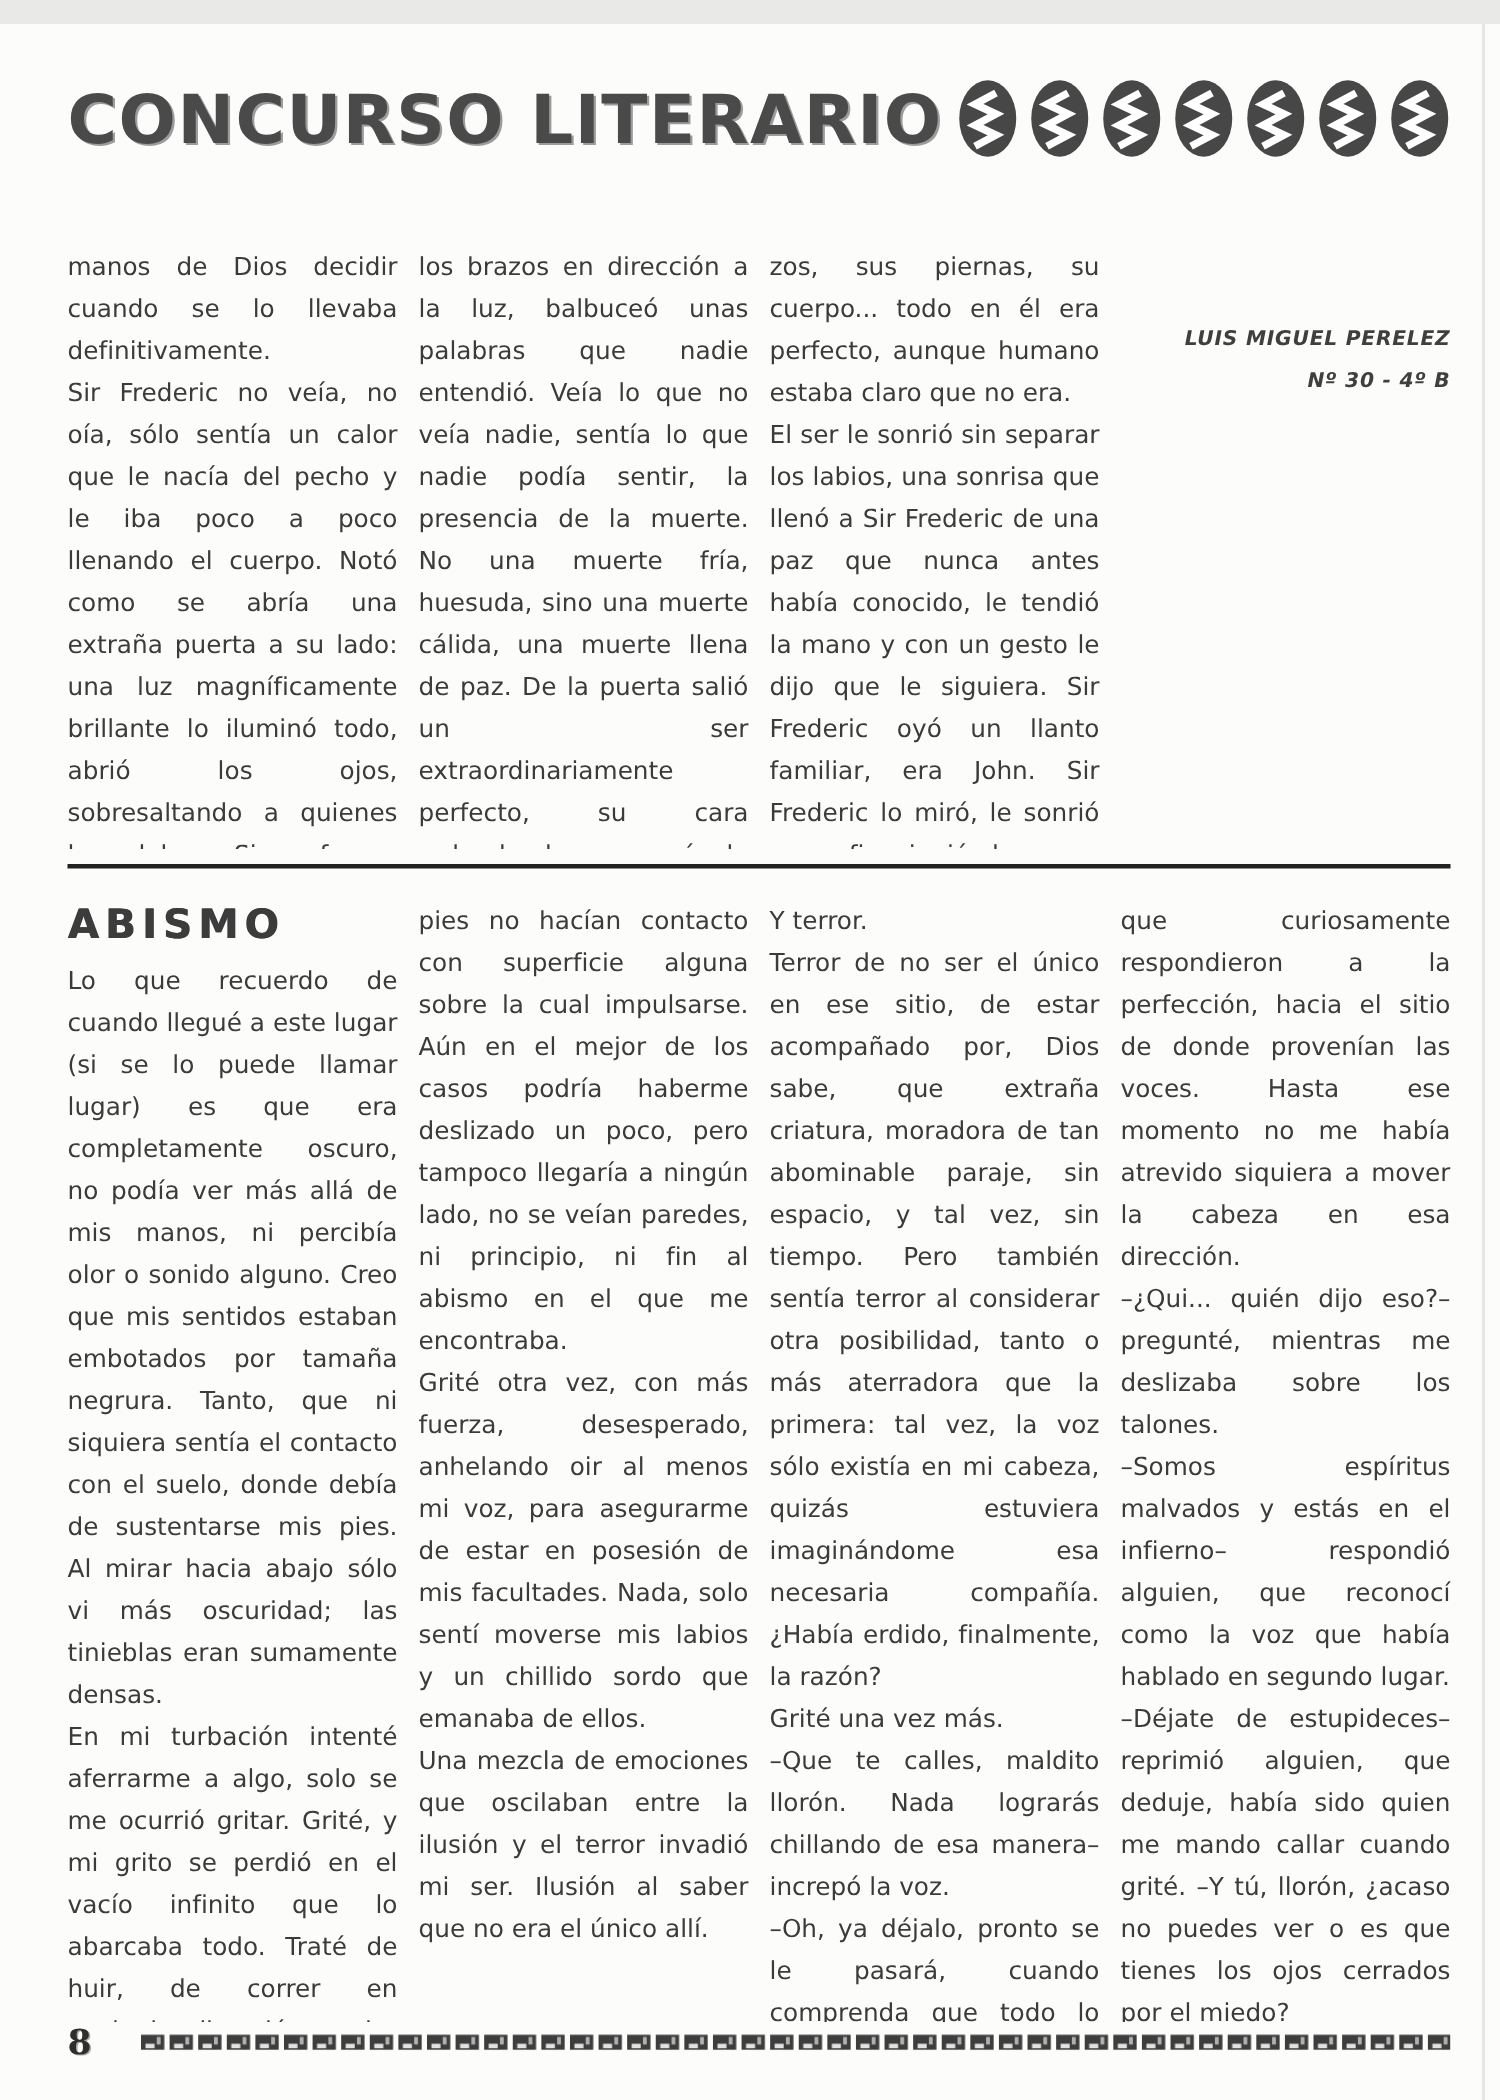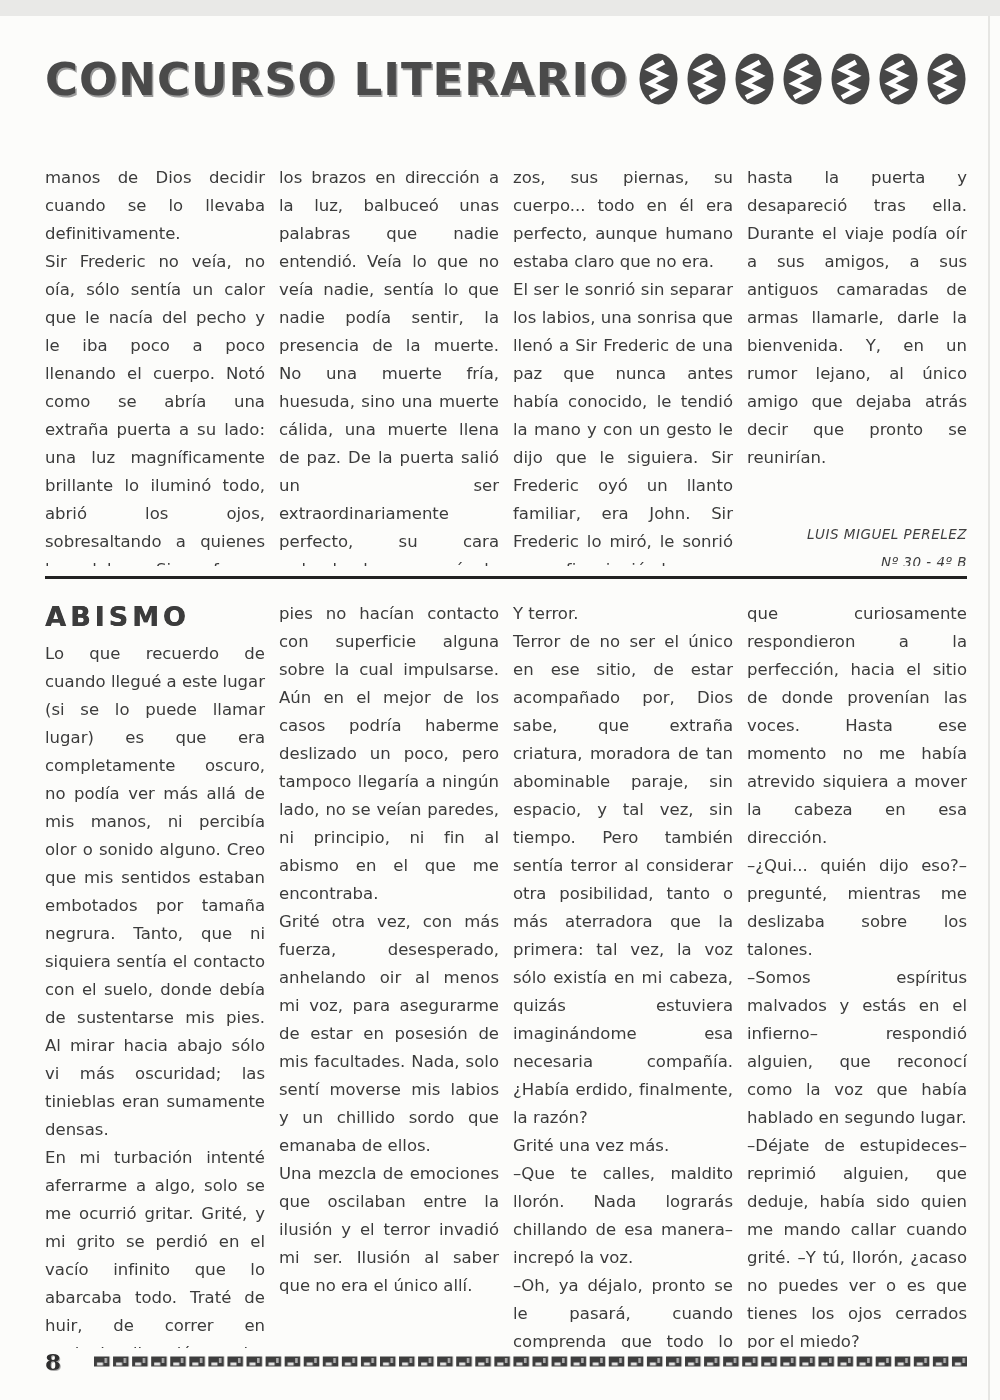--- a/index.html
+++ b/index.html
@@ -25,21 +25,21 @@
   .story{position:absolute; left:45px; width:922px; display:flex; gap:14px;}
   .story .col{
     flex:1 1 0; min-width:0; text-align:justify;
     font-size:16.5px; line-height:28px; color:#3b3b3b;
   }
   .story .col p{margin:0;}
   #story1{top:148px; height:402px; overflow:hidden;}
   #story2{top:584px; height:748px; overflow:hidden;}
 
   .byline{
-    margin-top:48px; text-align:right; font-weight:normal; font-style:italic;
+    margin-top:48px; text-align:right; font-weight:bold; font-style:italic;
     font-size:13.5px; line-height:2.1; color:#3f3f3f; letter-spacing:.5px;
   }
 
   .rule{position:absolute; left:45px; top:560px; width:922px; height:3px; background:#222;}
 
   .story-title{
     margin:2px 0 8px 0; font-size:27px; font-weight:800; letter-spacing:4px;
     color:#3c3c3c; text-align:left; line-height:1.1;
     text-shadow:.5px 0 0 #3c3c3c;
   }
@@ -99,23 +99,20 @@
         <p>Sir Frederic no veía, no oía, sólo sentía un calor que le nacía del pecho y le iba poco a poco llenando el cuerpo. Notó como se abría una extraña puerta a su lado: una luz magníficamente brillante lo iluminó todo, abrió los ojos, sobresaltando a quienes le velaban. Sin esfuerzo aparente, alzó</p>
       </div>
     <div class="col">
         <p>los brazos en dirección a la luz, balbuceó unas palabras que nadie entendió. Veía lo que no veía nadie, sentía lo que nadie podía sentir, la presencia de la muerte. No una muerte fría, huesuda, sino una muerte cálida, una muerte llena de paz. De la puerta salió un ser extraordinariamente perfecto, su cara redondeada no carecía de ningún rasgo humano, sus bra-</p>
       </div>
     <div class="col">
         <p>zos, sus piernas, su cuerpo... todo en él era perfecto, aunque humano estaba claro que no era.</p>
         <p>El ser le sonrió sin separar los labios, una sonrisa que llenó a Sir Frederic de una paz que nunca antes había conocido, le tendió la mano y con un gesto le dijo que le siguiera. Sir Frederic oyó un llanto familiar, era John. Sir Frederic lo miró, le sonrió y, por fin, siguió al ser</p>
       </div>
     <div class="col">
-      <div>
-          <p>hasta la puerta y desapareció tras ella. Durante el viaje podía oír a sus amigos, a sus antiguos camaradas de armas llamarle, darle la bienvenida. Y, en un rumor lejano, al único amigo que dejaba atrás decir que pronto se reunirían.</p>
-        </div>
       <div class="byline">
         <div>LUIS MIGUEL PERELEZ</div>
         <div>Nº 30  -  4º B</div>
       </div>
     </div>
   </section>
 
   <div class="rule"></div>
 
   <section class="story" id="story2">

